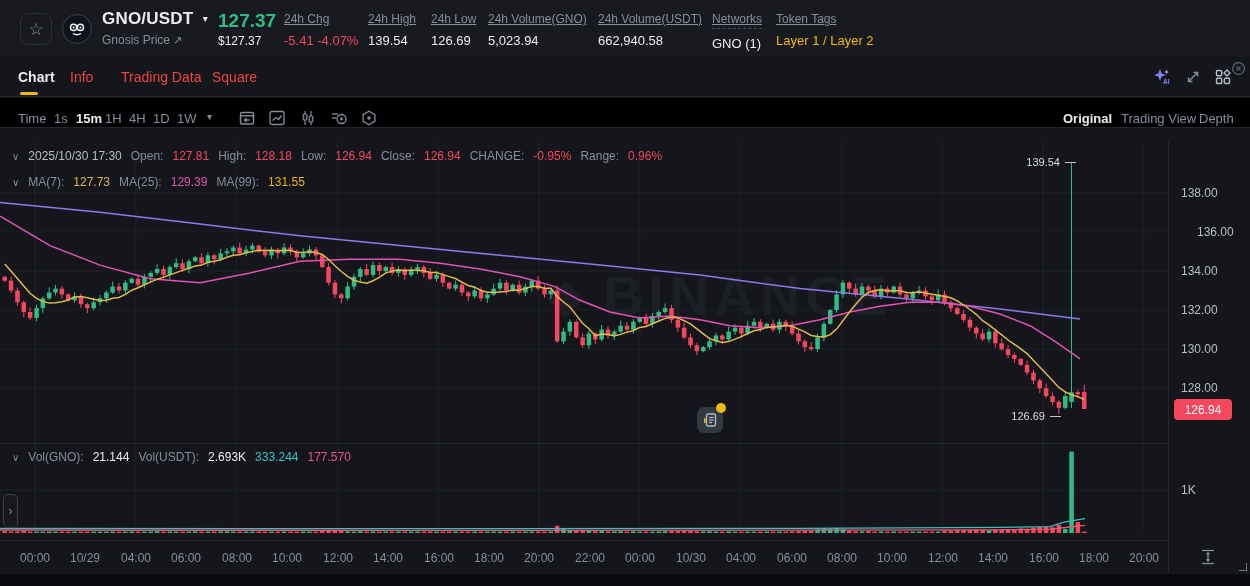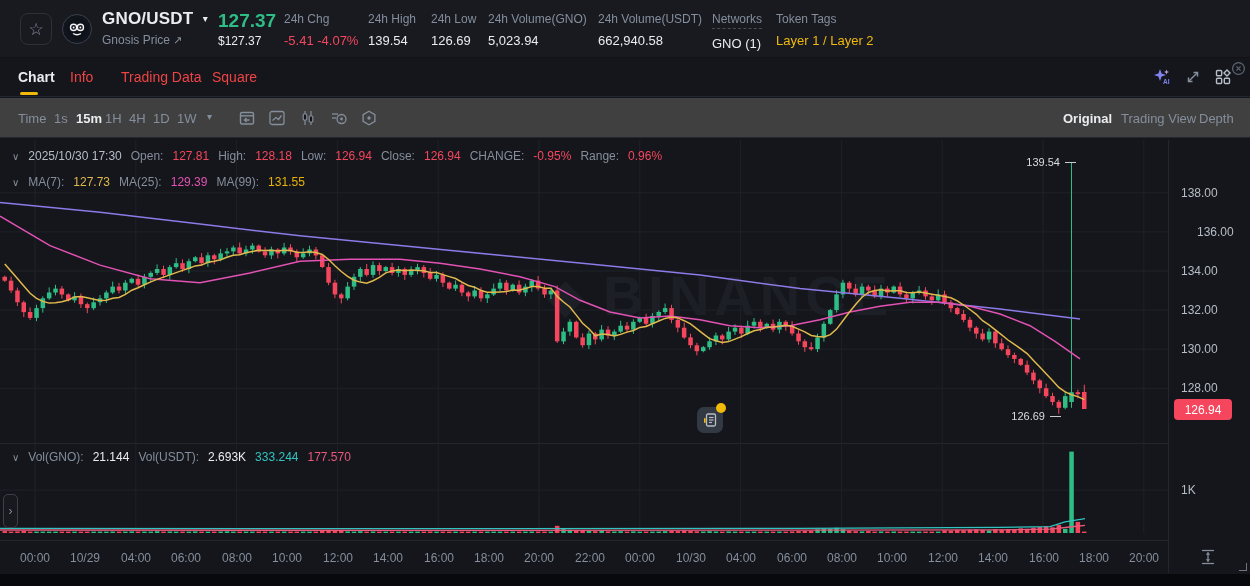--- a/index.html
+++ b/index.html
@@ -13,35 +13,35 @@
   .star-box { position:absolute; left:20px; top:13px; width:32px; height:32px; border:1px solid #2b3139; border-radius:8px; color:#848e9c; font-size:17px; display:flex; align-items:center; justify-content:center; cursor:pointer; }
   .coin-logo { position:absolute; left:62px; top:14px; width:30px; height:30px; border-radius:50%; background:#10141c; border:1px solid #3a414d; display:flex; align-items:center; justify-content:center; }
   .sym-wrap { position:absolute; left:102px; top:9px; cursor:pointer; }
   .sym { color:#eaecef; font-size:17px; font-weight:bold; letter-spacing:.2px; }
   .sym-caret { color:#eaecef; font-size:10px; margin-left:5px; vertical-align:2px; }
   .sym-sub { color:#848e9c; font-size:12px; margin-top:4px; cursor:pointer; }
   .sym-sub .lnk { font-size:11px; margin-left:3px; }
   .price-big { position:absolute; left:218px; top:10px; color:#2ebd85; font-size:19px; font-weight:bold; }
   .price-usd { position:absolute; left:218px; top:34px; color:#eaecef; font-size:12px; }
   .stat { position:absolute; top:12px; }
-  .stat-label { color:#848e9c; font-size:12px; white-space:nowrap; }
+  .stat-label { color:#848e9c; font-size:12px; white-space:nowrap;text-decoration:underline; }
   .stat-label.dashed { border-bottom:1px dashed #474d57; padding-bottom:2px; }
   .stat-value { color:#eaecef; font-size:13px; margin-top:7px; white-space:nowrap; }
   .stat-value.down { color:#f6465d; }
   .stat-value.tag { color:#f0b90b; cursor:pointer; }
 
   
   .tabrow { position:absolute; left:0; top:59px; width:1250px; height:38px; background:#14161b; border-bottom:1px solid #22262e; }
   .tab { position:absolute; top:10px; color:#ef4444; font-size:14px; cursor:pointer; white-space:nowrap; }
   .tab.active { color:#eaecef; font-weight:bold; }
   .tab-underline { position:absolute; left:20px; top:33px; width:18px; height:3px; background:#f0b90b; border-radius:2px; }
   .tabrow-icon { position:absolute; top:8px; width:20px; height:20px; cursor:pointer; display:flex; align-items:center; justify-content:center; }
 
   
-  .toolbar { position:absolute; left:0; top:98px; width:1250px; height:40px; background:#404040; border-bottom:1px solid #22262e; }
+  .toolbar { position:absolute; left:0; top:98px; width:1250px; height:30px; background:#000000; border-bottom:1px solid #22262e; }
   .tb-item { position:absolute; top:13px; color:#848e9c; font-size:13px; cursor:pointer; }
   .tb-item.static { cursor:default; }
   .tb-item.active { color:#eaecef; font-weight:bold; }
   .tb-icon { position:absolute; top:11px; width:20px; height:20px; cursor:pointer; }
   .view-item { position:absolute; top:13px; color:#848e9c; font-size:13px; cursor:pointer; white-space:nowrap; }
   .view-item.active { color:#eaecef; font-weight:bold; }
 
   
   .pane-sep { position:absolute; background:#22262e; }
   .legend { position:absolute; left:12px; display:flex; align-items:center; gap:9px; font-size:12px; white-space:nowrap; z-index:5; }

